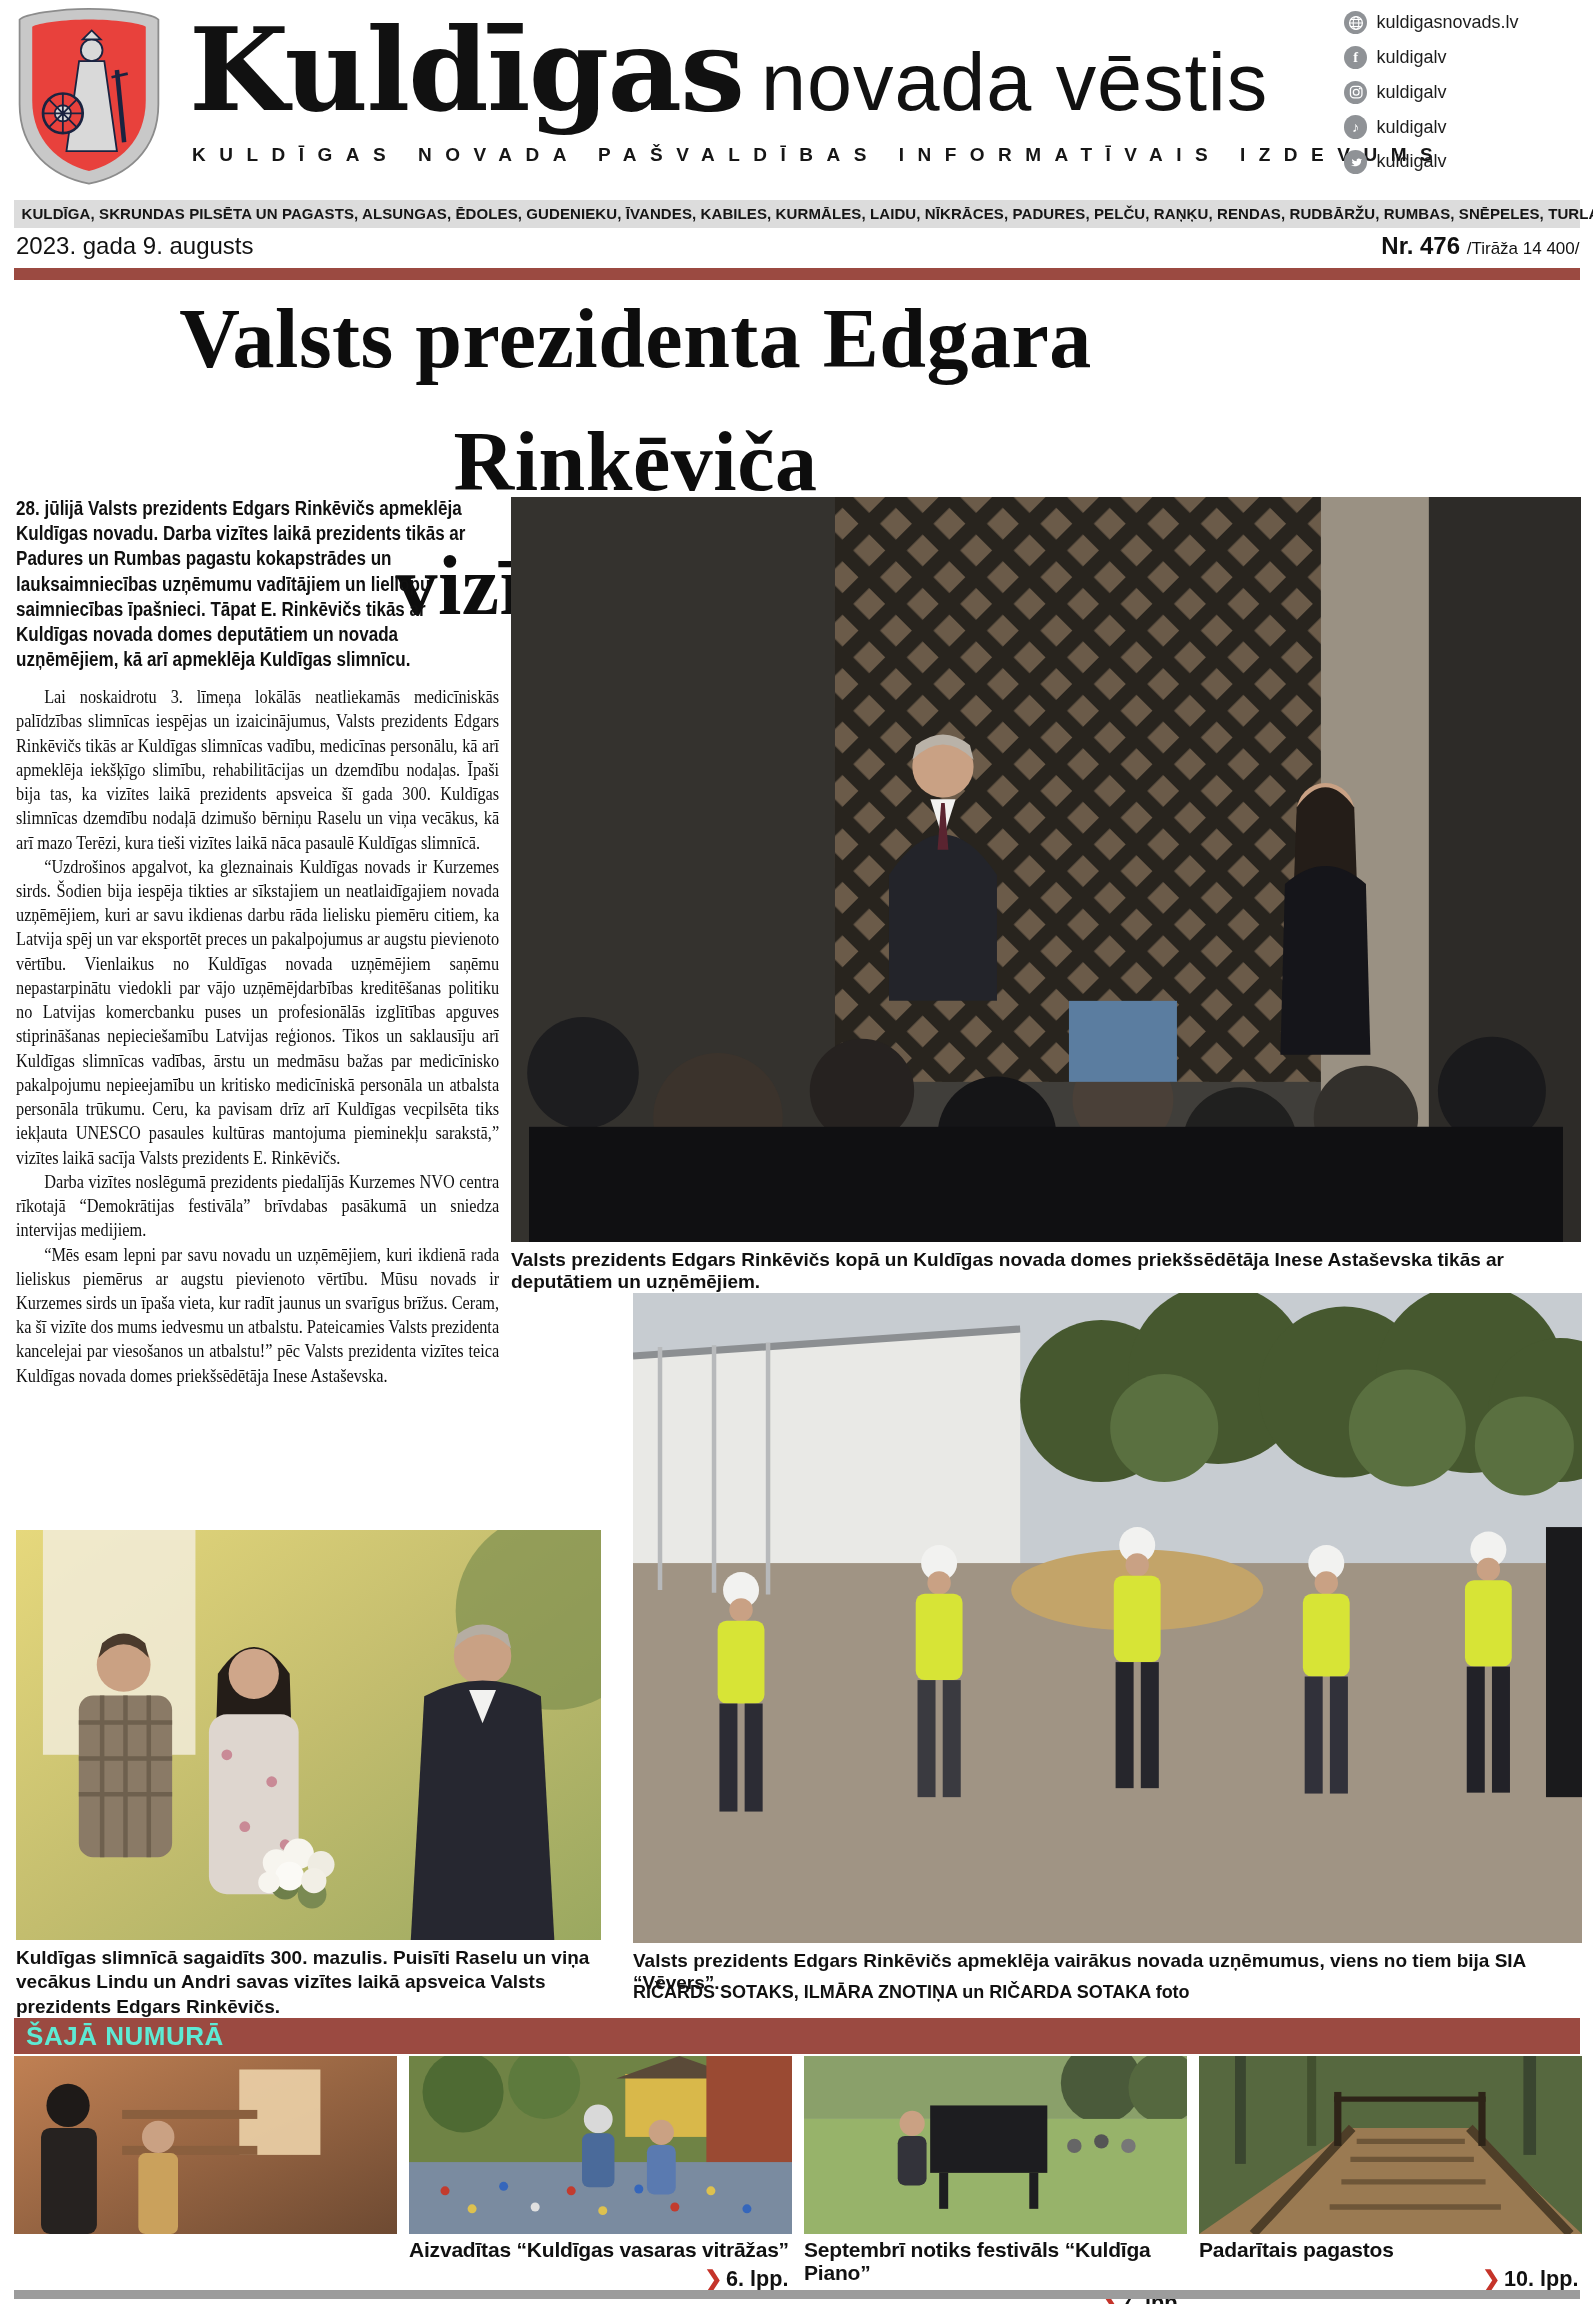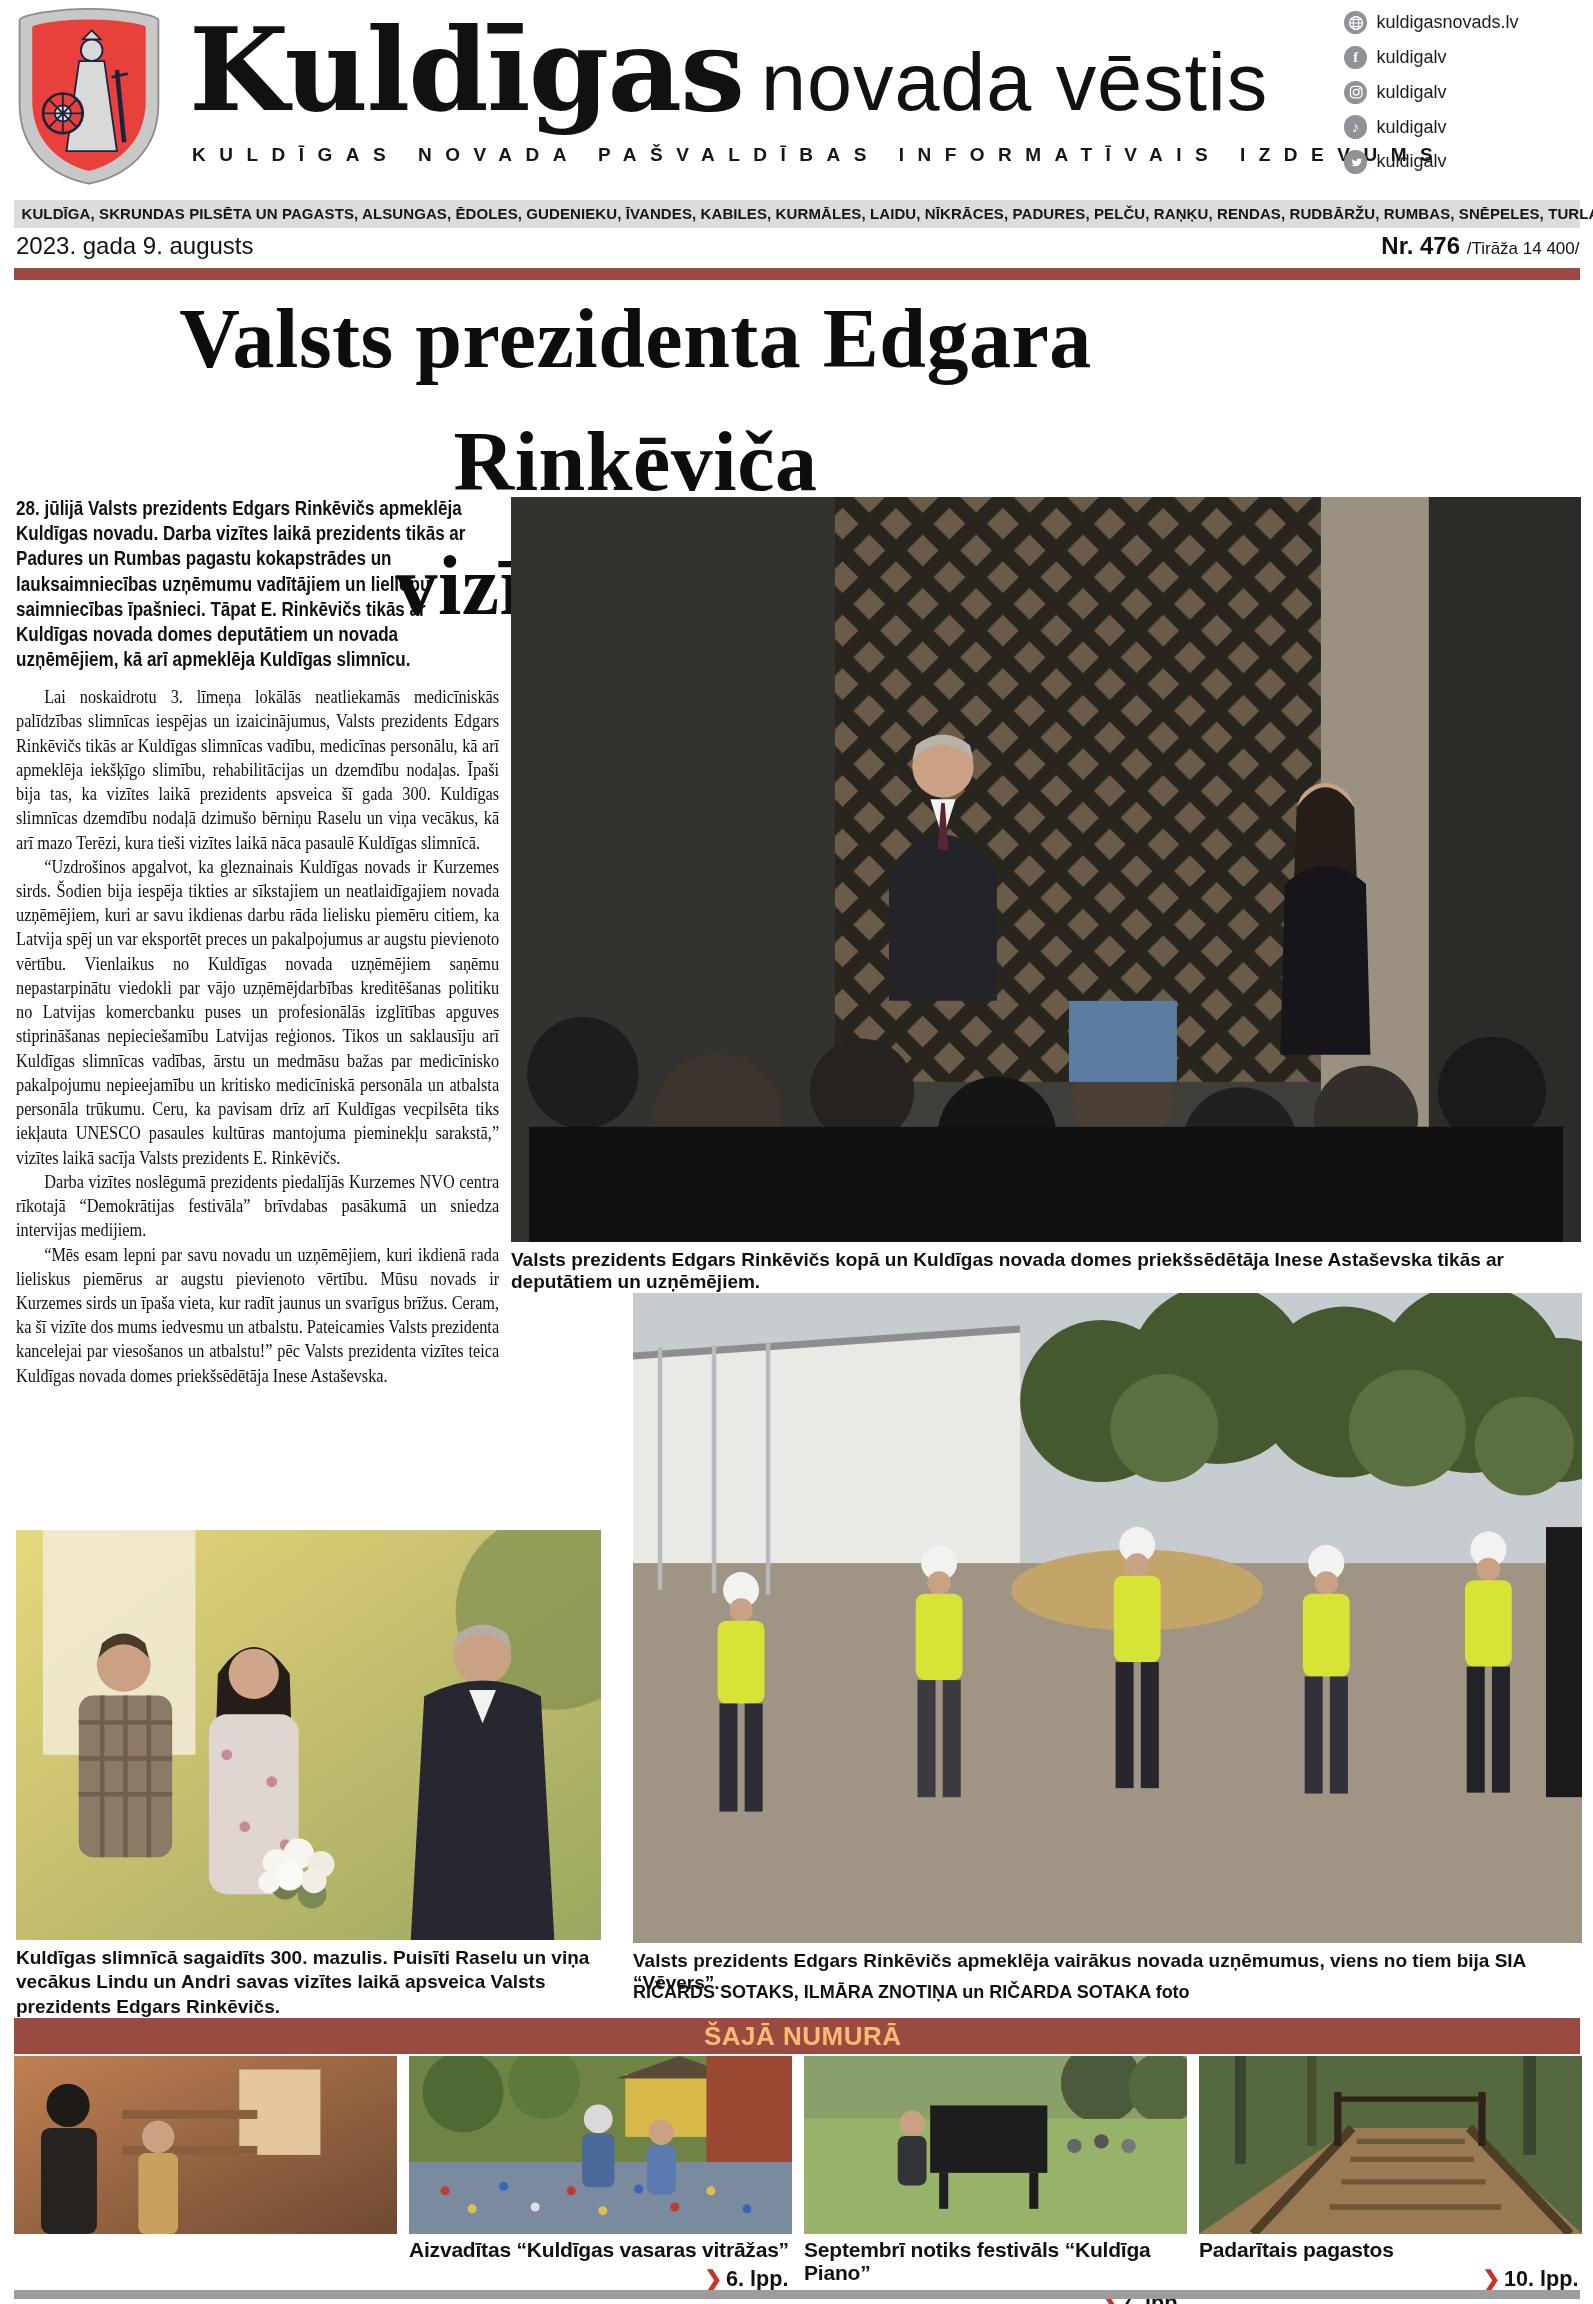--- a/index.html
+++ b/index.html
@@ -44,22 +44,22 @@
   .photo svg{display:block;width:100%;height:100%;}
   .photo1{left:511px;top:497px;width:1070px;height:745px;}
   .cap1{left:511px;top:1249px;width:1070px;font-size:19px;font-weight:bold;line-height:1.15;}
   .photo2{left:633px;top:1293px;width:949px;height:650px;}
   .photo3{left:16px;top:1530px;width:585px;height:410px;}
   .cap2{left:16px;top:1946px;width:594px;font-size:19px;font-weight:bold;line-height:1.28;}
   .cap3{left:633px;top:1950px;width:949px;font-size:19px;font-weight:bold;}
   .credit{left:633px;top:1982px;width:911px;text-align:left;font-size:18px;font-weight:bold;}
 
   
-  .issuebar{left:13.5px;top:2018px;width:1566px;height:36px;background:#9b4a41;color:#fdba74;
-            font-size:26px;font-weight:bold;line-height:36px;padding-left:12.6px;box-sizing:border-box;letter-spacing:0.5px;text-align:center;}
+  .issuebar{left:13.5px;top:2018px;width:1566px;height:36px;background:#9b4a41;color:#5eead4;
+            font-size:26px;font-weight:bold;line-height:36px;padding-left:12.6px;box-sizing:border-box;letter-spacing:0.5px;}
   .thumb{top:2056px;height:178px;width:383px;}
   .teaser-cap{top:2238px;width:383px;}
   .teaser-title{font-size:21px;font-weight:bold;letter-spacing:-0.2px;line-height:1.1;}
   .teaser-page{margin-top:5.4px;text-align:right;font-size:21.6px;font-weight:bold;padding-right:3.6px;}
   .teaser-page .arrow{color:#c5342a;margin-right:3.6px;}
   .t1{left:13.5px;} .t2{left:409px;} .t3{left:804px;} .t4{left:1199px;}
   .graybar{left:13.5px;top:2290px;width:1566px;height:9px;background:#9c9c9c;}
 </style>
 </head>
 <body>

